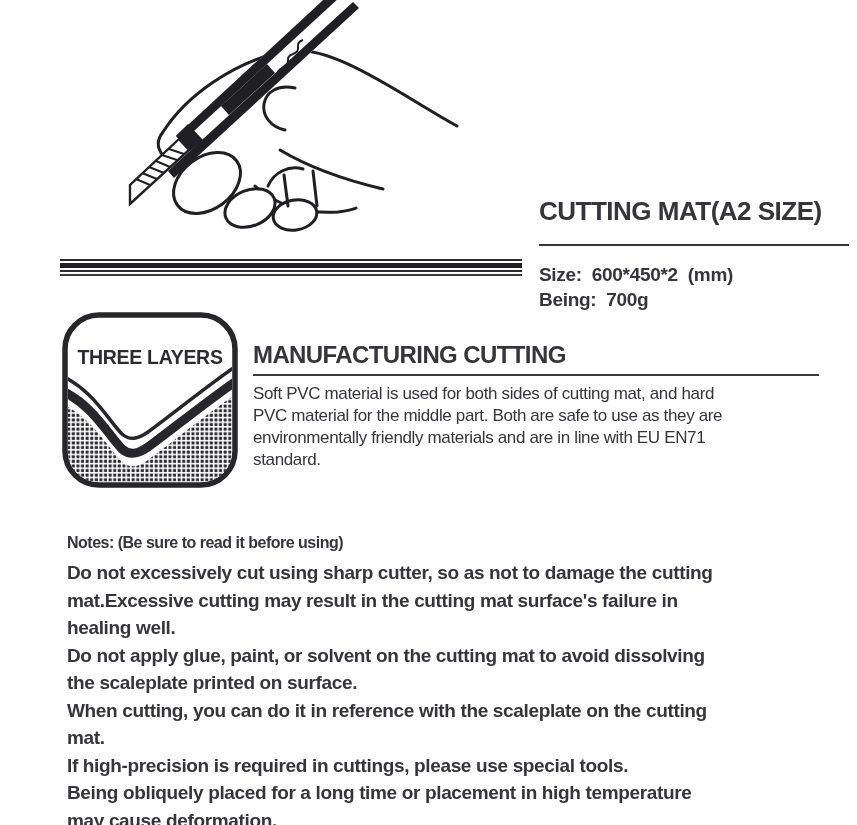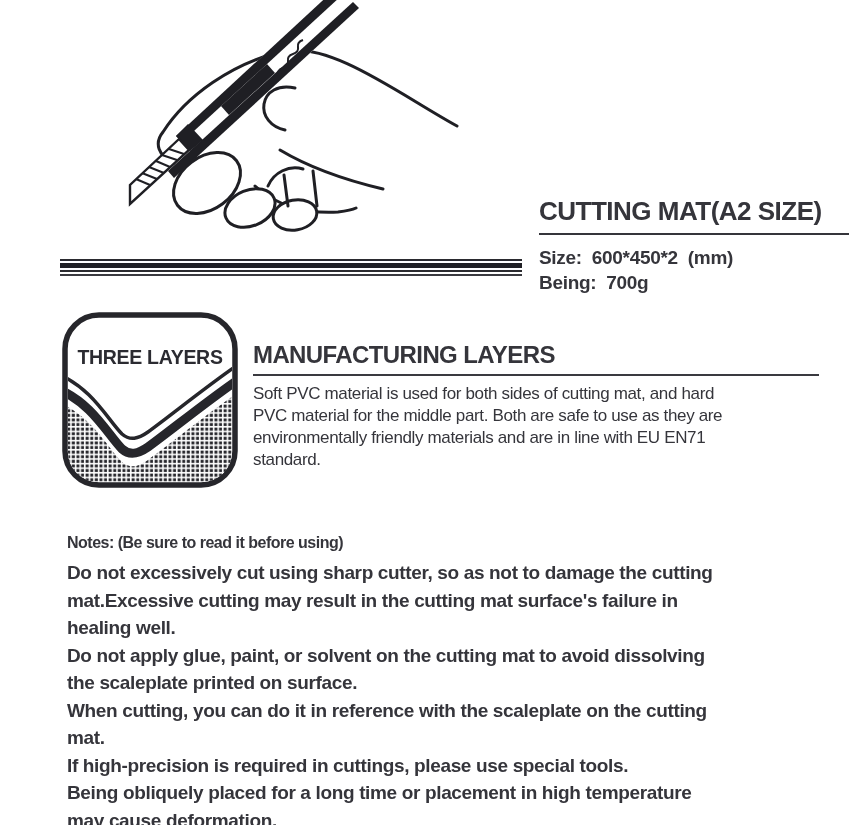--- a/index.html
+++ b/index.html
@@ -11,25 +11,25 @@
     color: #35353b;
     overflow: hidden;
   }
   .abs { position: absolute; }
 
   
   .product-info { left: 539px; top: 196px; width: 310px; }
   .product-title {
     font-size: 26px; font-weight: bold; letter-spacing: -0.5px;
     color: #35353b; white-space: nowrap;
-    padding-bottom: 6px; border-bottom: 2.5px solid #35353b;
+    padding-bottom: 17px; border-bottom: 2.5px solid #35353b;
   }
   .spec-line {
     font-size: 19px; font-weight: bold; white-space: pre;
-    margin-top: 12px; letter-spacing: -0.3px;
+    margin-top: 18px; letter-spacing: -0.3px;
   }
   .spec-line + .spec-line { margin-top: 3px; }
 
   
   .divider { left: 60px; top: 259px; width: 462px; }
   .divider .r1 { height: 2px;   background: #2a2a2f; }
   .divider .g1 { height: 2px; }
   .divider .r2 { height: 5px;   background: #1f1f24; }
   .divider .g2 { height: 2px; }
   .divider .r3 { height: 2px;   background: #2a2a2f; }
@@ -149,21 +149,21 @@
   <rect x="3" y="3" width="170" height="170" rx="34" fill="#ffffff" stroke="#26262b" stroke-width="5.5"></rect>
   <g clip-path="url(#badgeclip)">
     <path d="M -4,90 C 30,104 46,136 60,150 C 68,157 76,155 86,148 C 112,129 150,98 180,78 L 180,180 L -4,180 Z" fill="url(#waffle)"></path>
     <path d="M -4,62 C 30,76 46,108 60,122 C 68,129 76,127 86,120 C 112,101 150,70 180,50" fill="none" stroke="#26262b" stroke-width="3.5"></path>
     <path d="M -4,77 C 30,91 46,123 60,137 C 68,144 76,142 86,135 C 112,116 150,85 180,65" fill="none" stroke="#26262b" stroke-width="9"></path>
   </g>
   <text x="88" y="52" text-anchor="middle" font-size="19.5" font-weight="bold" fill="#2b2b31" letter-spacing="-0.3">THREE LAYERS</text>
 </svg>
 
 <div class="abs mfg">
-  <div class="mfg-heading">MANUFACTURING LAYERS</div>
+  <div class="mfg-heading">MANUFACTURING CUTTING</div>
   <div class="mfg-body">Soft PVC material is used for both sides of cutting mat, and hard
 PVC material for the middle part. Both are safe to use as they are
 environmentally friendly materials and are in line with EU EN71
 standard.</div>
 </div>
 
 <div class="abs notes">
   <div class="notes-heading">Notes: (Be sure to read it before using)</div>
   <div class="notes-body">Do not excessively cut using sharp cutter, so as not to damage the cutting
 mat.Excessive cutting may result in the cutting mat surface's failure in

